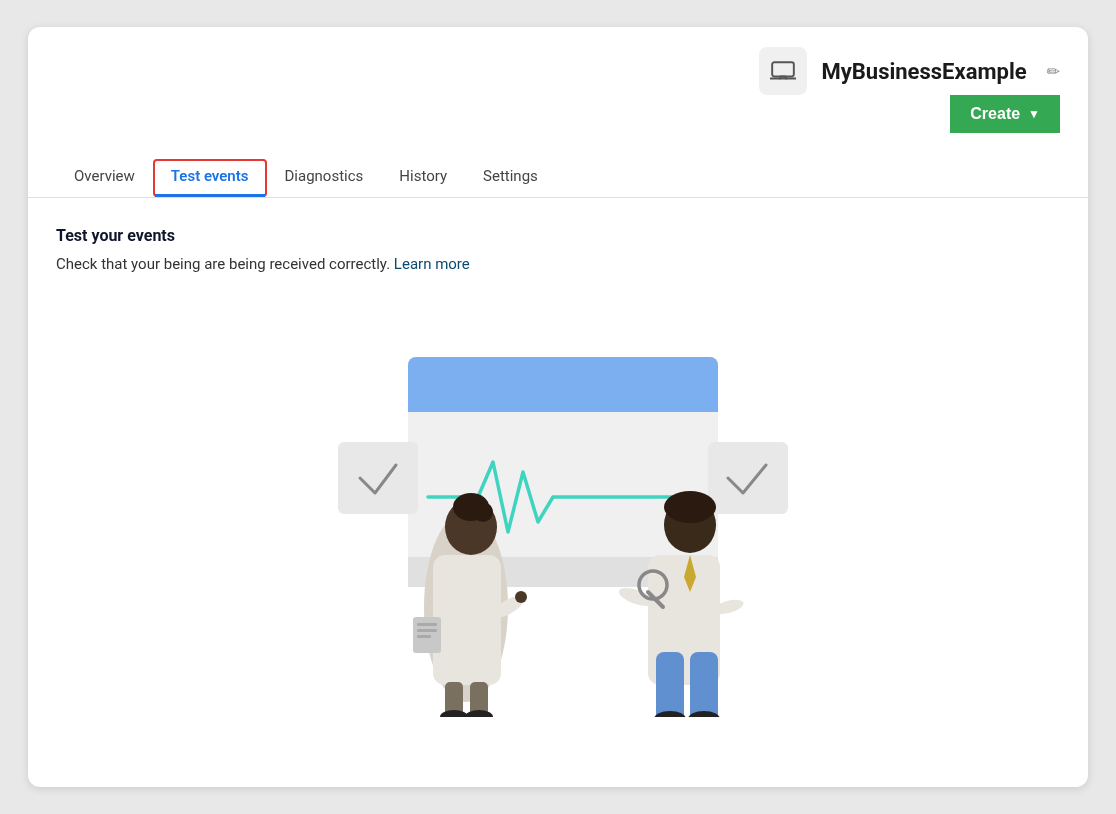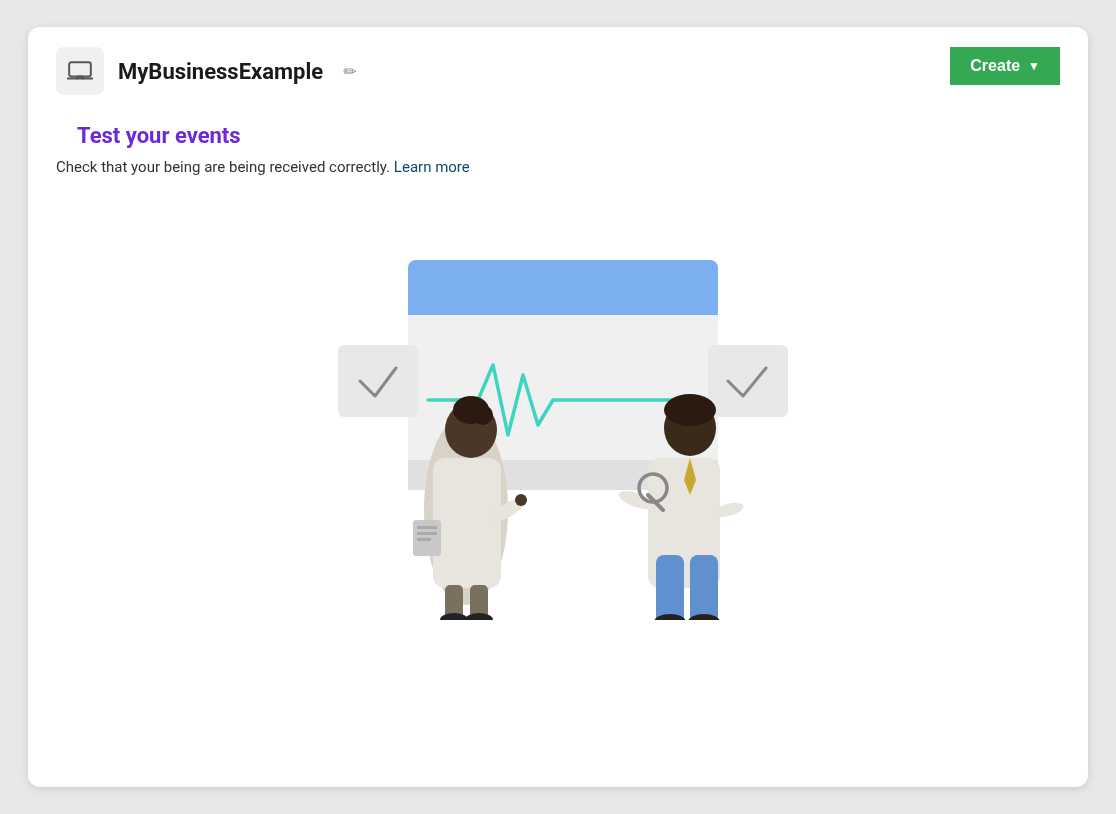--- a/index.html
+++ b/index.html
@@ -20,23 +20,24 @@
       min-height: 760px;
       padding: 0;
       box-shadow: 0 2px 8px rgba(0,0,0,0.12);
       overflow: hidden;
       position: relative;
     }
 
     
     .header {
       display: flex;
-      align-items: flex-start;
+      align-items: flex-end;
       justify-content: space-between;
       padding: 20px 28px 0 28px;
+      flex-direction: column;
     }
 
     .header-left {
       display: flex;
       align-items: center;
       gap: 14px;
     }
 
     .app-icon {
       width: 48px;
@@ -121,25 +122,24 @@
       height: 3px;
       background: #1a73e8;
     }
 
     
     .main-content {
       padding: 28px 28px 0 28px;
     }
 
     .page-title {
-      font-size: 22px;
+      font-size: 16px;
       font-weight: 700;
-      color: #6d28d9;
+      color: #0f172a;
       margin-bottom: 10px;
-      margin-left: 21px;
     }
 
     .page-subtitle {
       font-size: 15px;
       color: #333;
       margin-bottom: 24px;
     }
 
     .learn-more-link {
       color: #0c4a6e;
@@ -180,20 +180,37 @@
       </div>
       <span class="app-name">MyBusinessExample</span>
       <span class="edit-icon">✏</span>
     </div>
     <button class="create-btn">
       <span>Create</span>
       <span class="chevron">▼</span>
     </button>
   </div>
 
+  <div class="nav-tabs">
+    <div class="nav-tab">
+      <span>Overview</span>
+    </div>
+    <div class="nav-tab active-highlighted">
+      <span>Test events</span>
+    </div>
+    <div class="nav-tab">
+      <span>Diagnostics</span>
+    </div>
+    <div class="nav-tab">
+      <span>History</span>
+    </div>
+    <div class="nav-tab">
+      <span>Settings</span>
+    </div>
+  </div>
 
   <div class="main-content">
     <h2 class="page-title">Test your events</h2>
     <p class="page-subtitle">
       <span>Check that your being are being received correctly.</span>
       <a class="learn-more-link">Learn more</a>
     </p>
 
     <div class="illustration">
       <svg viewBox="0 0 680 420" xmlns="http://www.w3.org/2000/svg">

